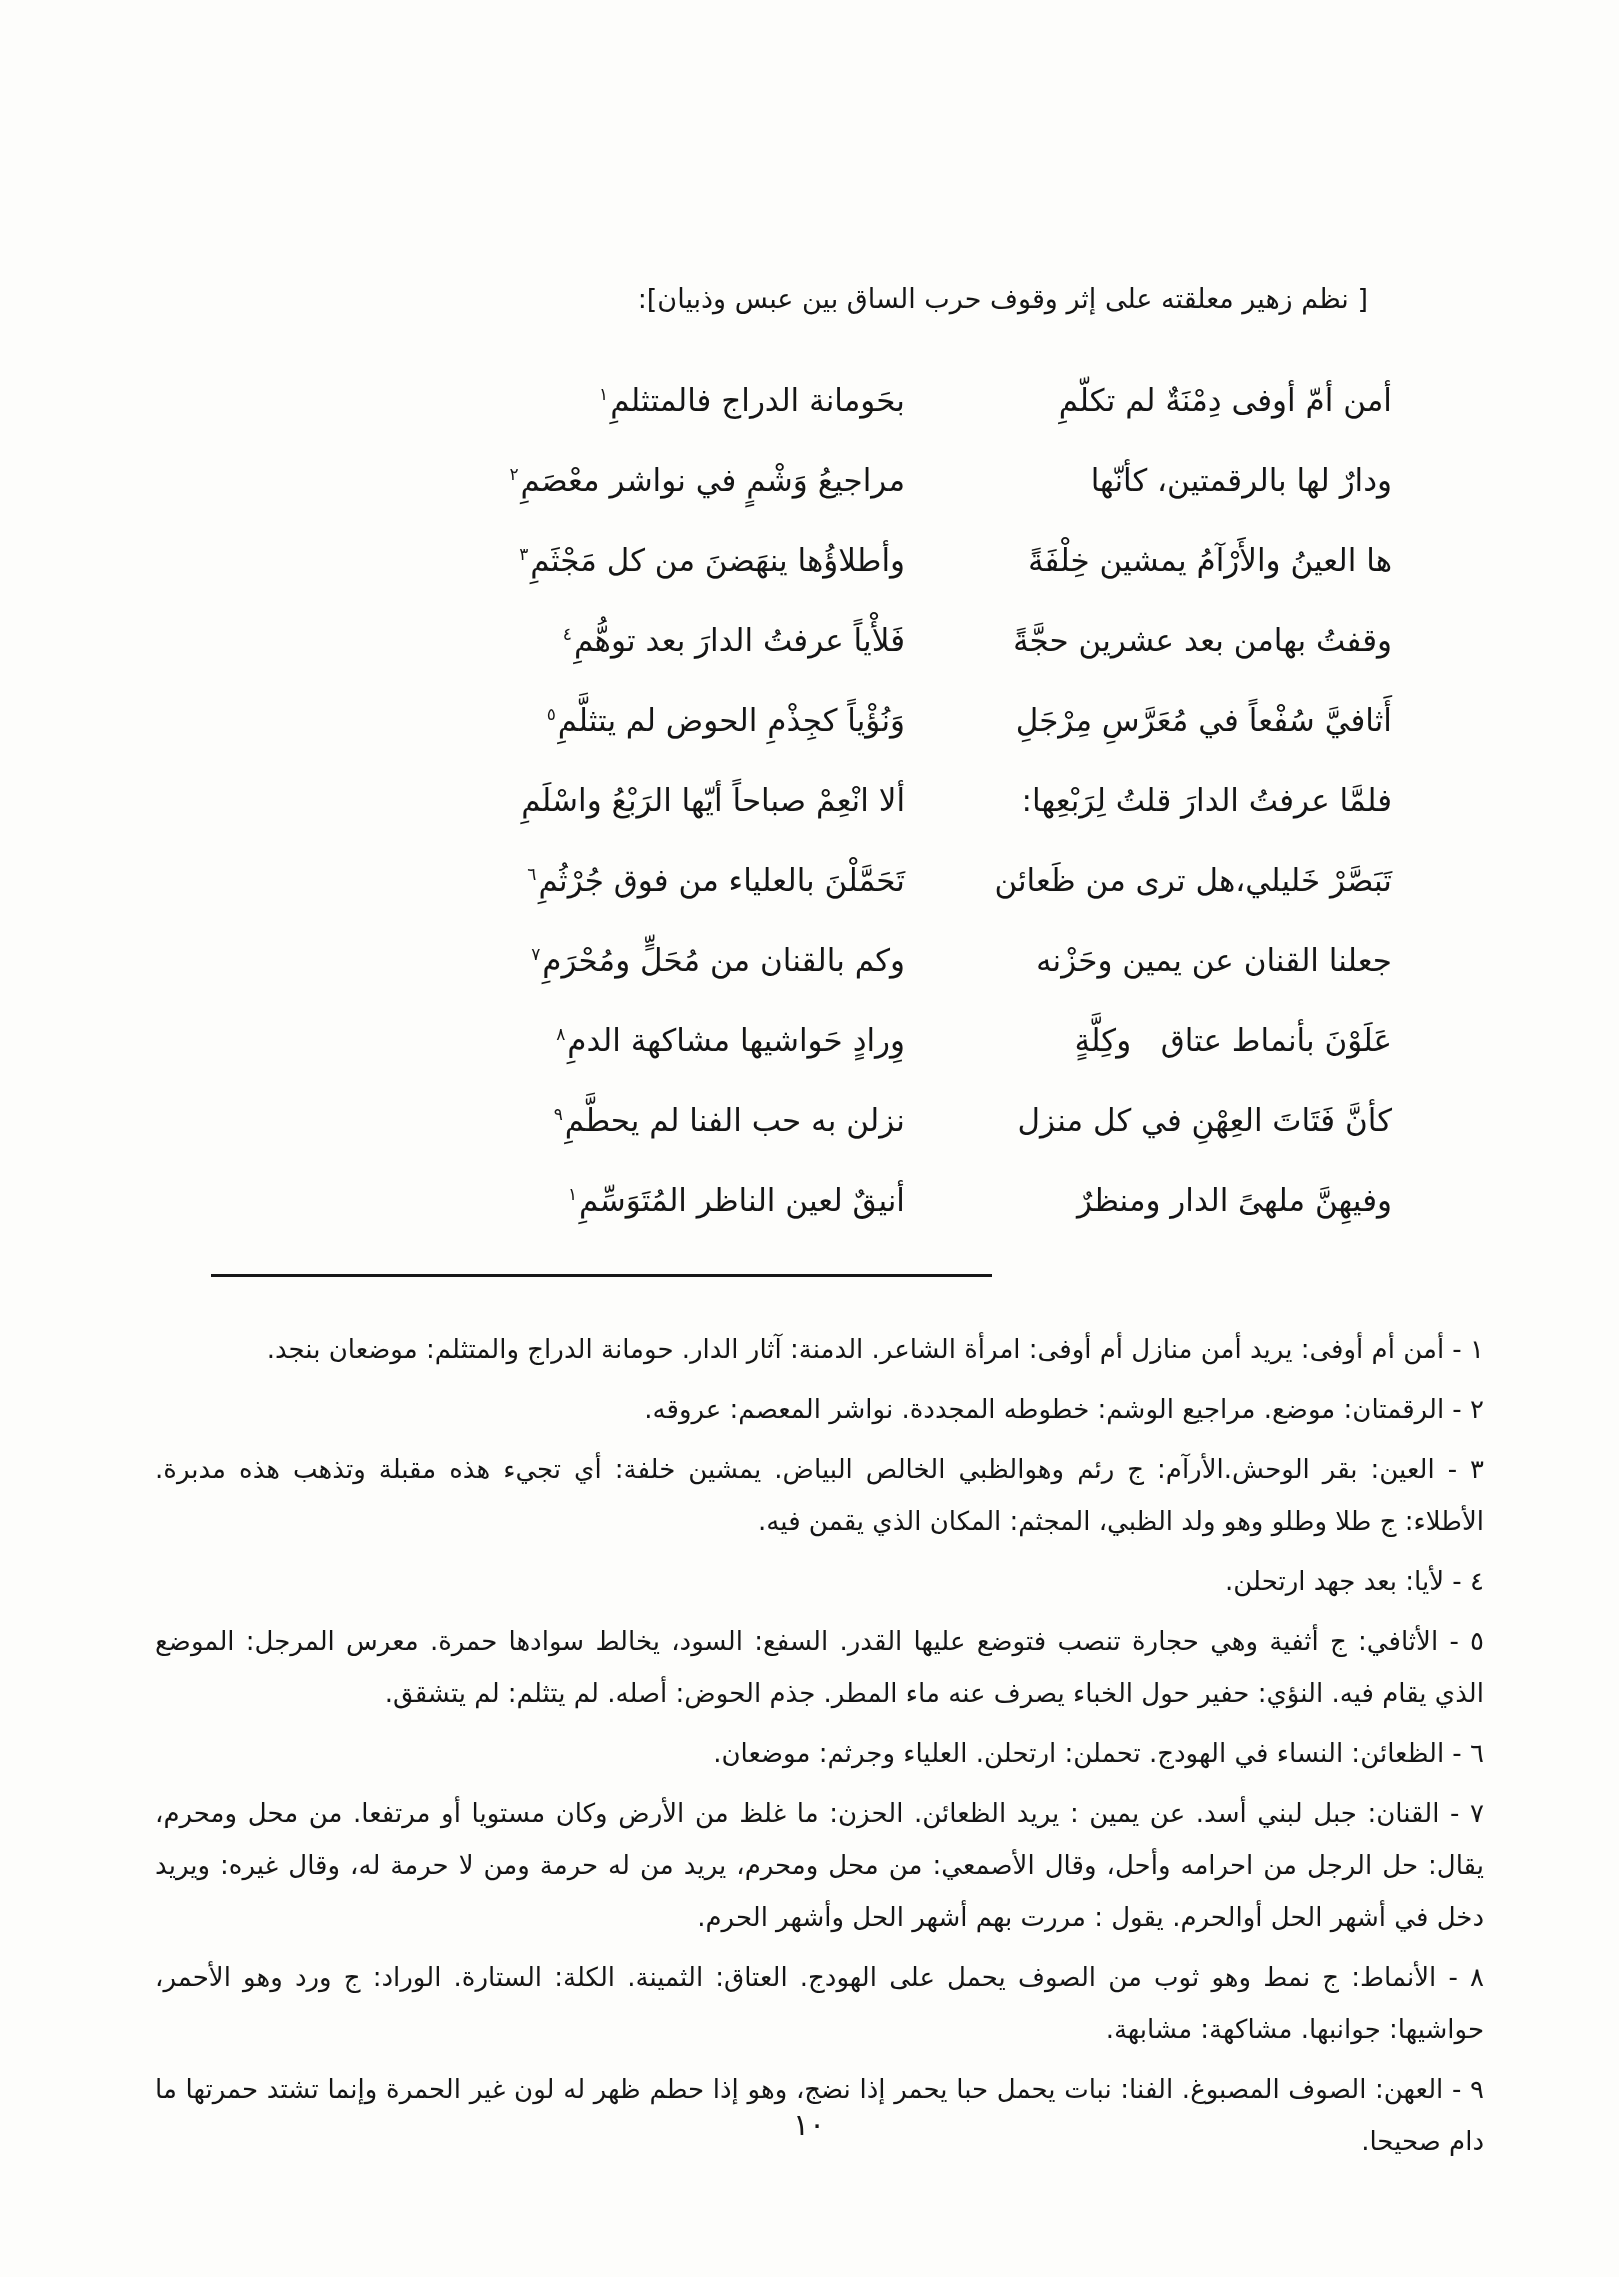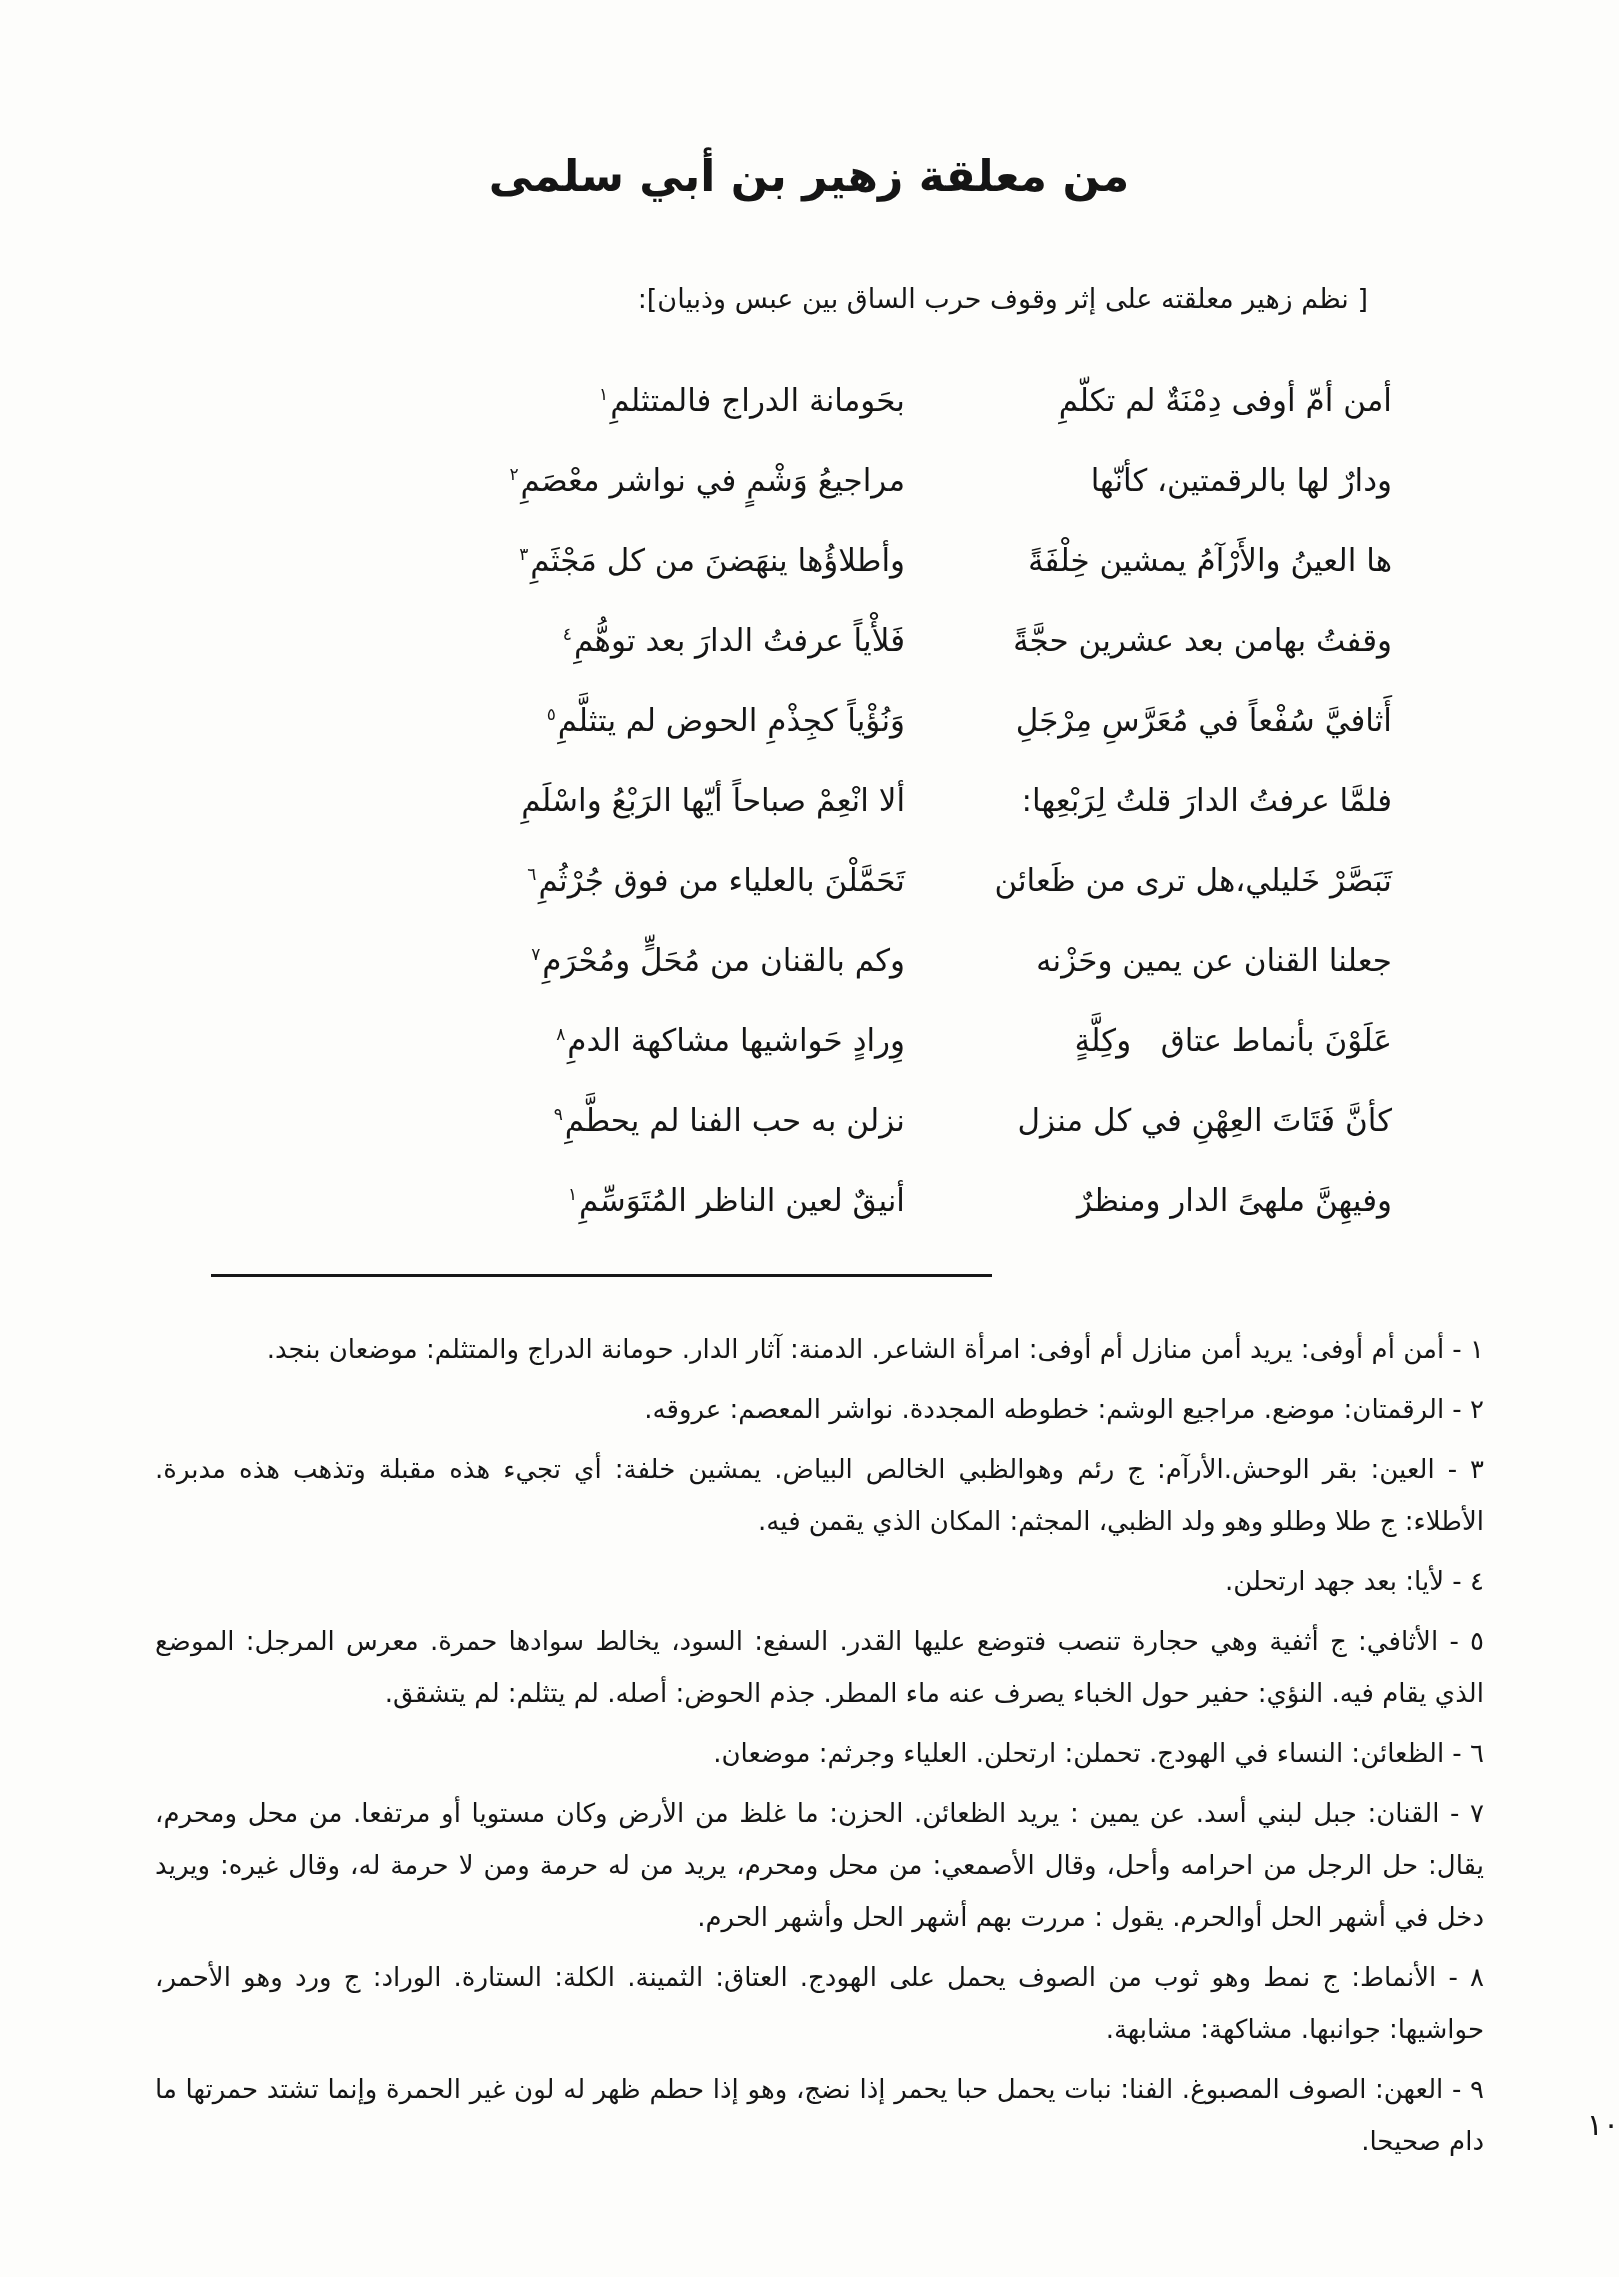--- a/index.html
+++ b/index.html
@@ -48,31 +48,30 @@
   .footnotes{
     position:absolute;top:1315px;right:127px;width:1345px;
     font-size:26px;line-height:52px;
     text-align:justify;
     direction:rtl;
   }
   .footnote{margin:8px;padding:0;}
   .fn-label{white-space:nowrap;}
   .pageno{
     position:absolute;top:2107px;left:0;right:0;
-    text-align:right;
+    text-align:center;
     font-size:30px;
     direction:rtl;
   }
 </style>
 </head>
 <body>
 
 <div class="page">
 
-  <h1 class="title">من معلقة زهير بن أبي سلمى</h1>
 
   <div class="intro">[ نظم زهير معلقته على إثر وقوف حرب الساق بين عبس وذبيان]:</div>
 
   <div class="poem">
 
     <div class="verse">
       <span class="hemi first">أمن أمّ أوفى دِمْنَةٌ لم تكلّمِ</span>
       <span class="hemi second"><span>بحَومانة الدراج فالمتثلمِ</span><sup class="fn-ref">١</sup></span>
     </div>
     <div class="verse">

